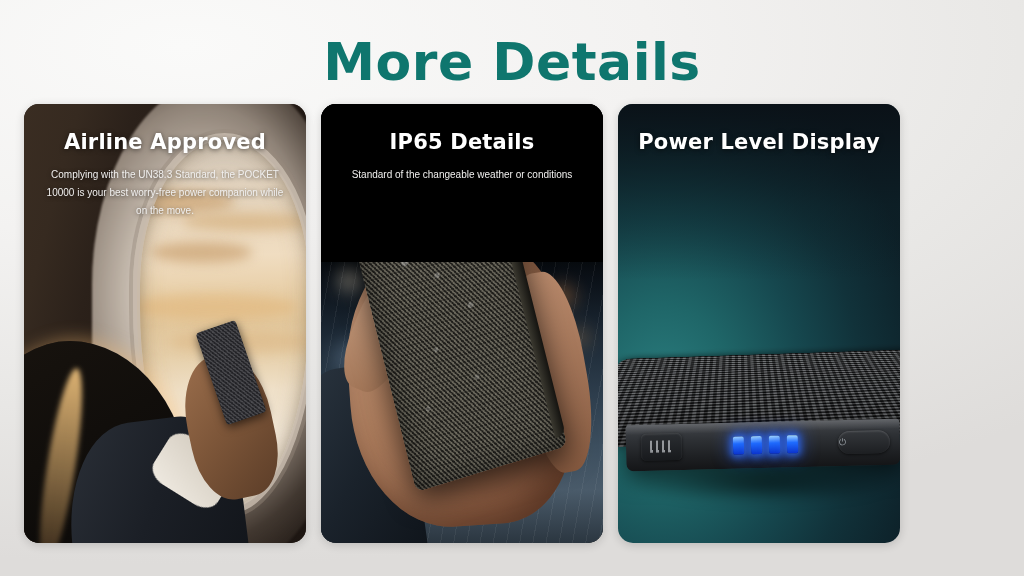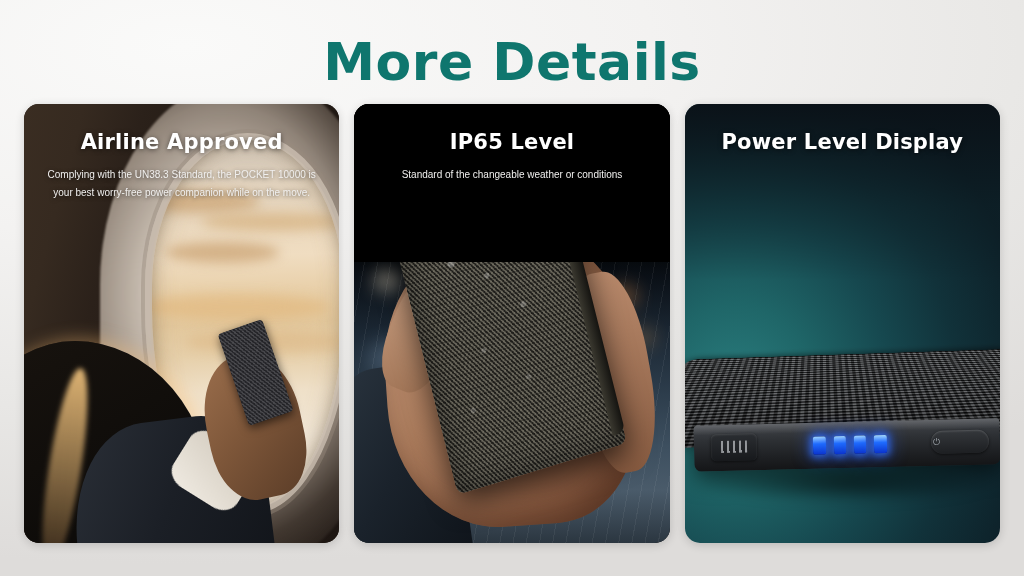--- a/index.html
+++ b/index.html
@@ -27,21 +27,21 @@
     letter-spacing:0.5px;
     color:#0f766e;
     line-height:1;
     font-family:"DejaVu Sans", sans-serif;
   }
 
   
   .cards {
     position:absolute;
     top:104px; left:24px;
-    width:976px; height:439px;
+    width:876px; height:439px;
     display:flex;
     gap:15px;
   }
 
   .card {
     position:relative;
     flex:1 1 0;
     border-radius:15px;
     overflow:hidden;
     box-shadow:0 2px 10px rgba(0,0,0,.16);
@@ -453,21 +453,21 @@
     <div class="c2-sleeve"></div>
     <div class="c2-hand"></div>
     <div class="c2-thumb"></div>
     <div class="c2-fingers"></div>
     <div class="c2-device">
       <div class="c2-edge"></div>
     </div>
     <div class="c2-topblack"></div>
 
     <div class="card-text">
-      <div class="card-title">IP65 Level</div>
+      <div class="card-title">IP65 Details</div>
       <div class="card-body">Standard of the changeable weather or conditions</div>
     </div>
   </div>
 
   <div class="card c3">
     <div class="c3-topfade"></div>
     <div class="c3-top"></div>
     <div class="c3-shadow"></div>
     <div class="c3-side">
       <div class="c3-sidehl"></div>

